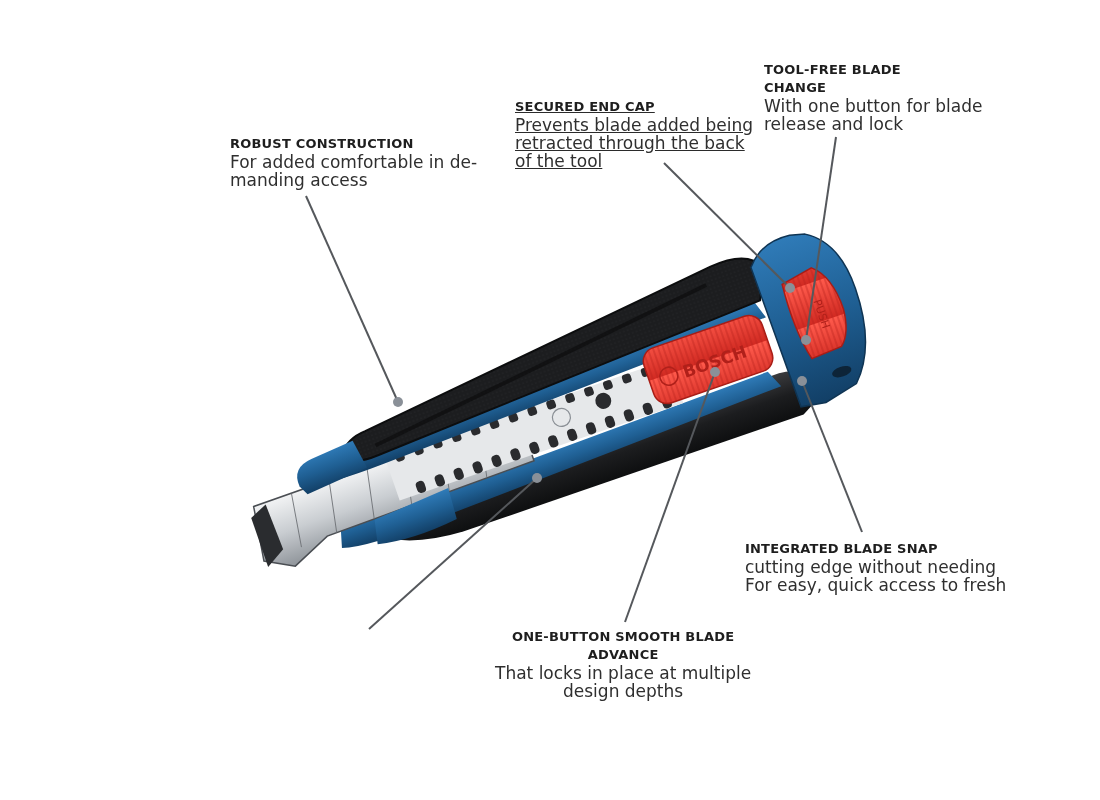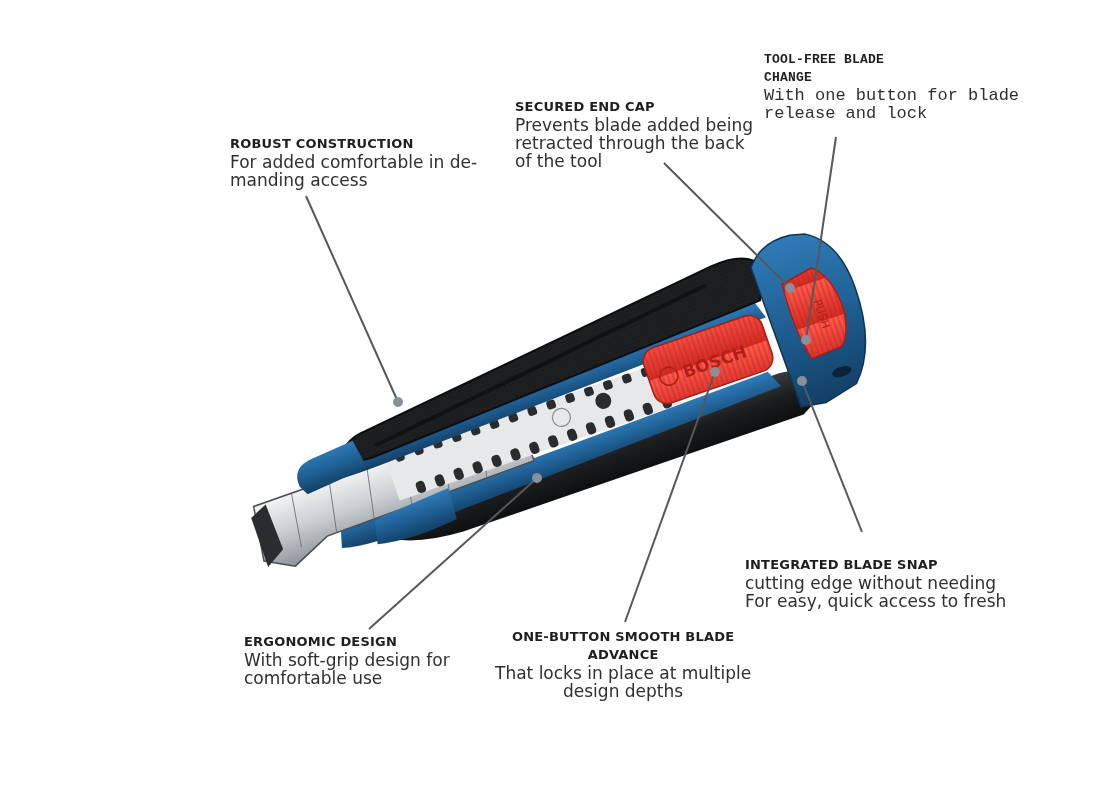--- a/index.html
+++ b/index.html
@@ -146,45 +146,40 @@
       <circle cx="715" cy="372" r="5" stroke="none"></circle>
     </g>
   </svg>
 
   <div class="callout" style="left:230px; top:135px;">
     <h3>ROBUST CONSTRUCTION</h3>
     <p>For added comfortable in de-</p>
     <p>manding access</p>
   </div>
 
-  <div class="callout" style="left:515px; top:98px;">
+  <div class="callout" style="left:515px; top:98px;text-decoration:underline;">
     <h3>SECURED END CAP</h3>
     <p>Prevents blade added being</p>
     <p>retracted through the back</p>
     <p>of the tool</p>
   </div>
 
-  <div class="callout" style="left:764px; top:51px;font-family:Liberation Mono, monospace;">
+  <div class="callout" style="left:764px; top:61px;">
     <h3>TOOL-FREE BLADE</h3>
     <h3>CHANGE</h3>
     <p>With one button for blade</p>
     <p>release and lock</p>
   </div>
 
-  <div class="callout" style="left:745px; top:540px;margin-top:16px;">
+  <div class="callout" style="left:745px; top:540px;">
     <h3>INTEGRATED BLADE SNAP</h3>
     <p>cutting edge without needing</p>
     <p>For easy, quick access to fresh</p>
   </div>
 
-  <div class="callout" style="left:244px; top:633px;">
-    <h3>ERGONOMIC DESIGN</h3>
-    <p>With soft-grip design for</p>
-    <p>comfortable use</p>
-  </div>
 
   <div class="callout" style="left:495px; top:628px;text-align:center;">
     <h3>ONE-BUTTON SMOOTH BLADE</h3>
     <h3>ADVANCE</h3>
     <p>That locks in place at multiple</p>
     <p>design depths</p>
   </div>
 
 </div>
 

